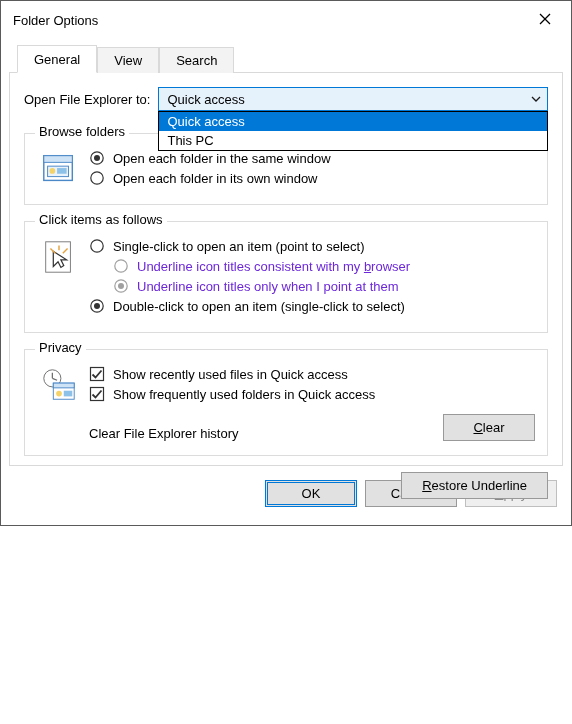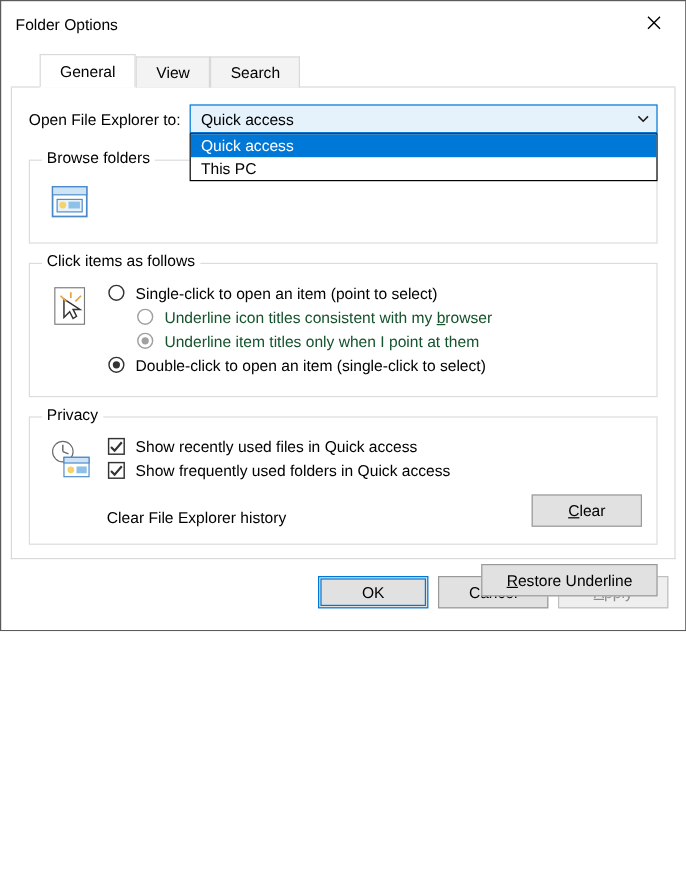--- a/index.html
+++ b/index.html
@@ -67,21 +67,20 @@
     font-size: 13px;
     position: relative;
     cursor: default;
   }
   .tab.active {
     background: #fff;
     border-bottom: 1px solid #fff;
     margin-top: 0;
     padding-top: 6px;
     z-index: 2;
-    margin-left: 16px;
   }
   .tab:not(.active) { z-index: 1; }
 
   .tab-panel {
     border: 1px solid #d9d9d9;
     border-top: none;
     margin: 0 8px;
     padding: 14px 14px 18px 14px;
     flex: 1;
     position: relative;
@@ -164,21 +163,21 @@
   }
 
   .radio-row, .check-row {
     display: flex;
     align-items: center;
     gap: 8px;
     margin: 4px 0;
     font-size: 13px;
   }
   .radio-row.indent { margin-left: 24px; }
-  .radio-row.disabled { color: #14532d; }
+  .radio-row.disabled { color: #6d28d9; }
   .radio-row.disabled .radio circle.outer { stroke: #a0a0a0; }
   .radio, .check {
     width: 16px; height: 16px; flex: 0 0 16px;
   }
   .radio svg, .check svg { width: 16px; height: 16px; display: block; }
 
   .u { text-decoration: underline; }
 
   .privacy-action {
     display: flex;
@@ -280,20 +279,39 @@
       <div class="group-body">
         <div class="group-icon">
           <svg class="ico-placeholder" viewBox="0 0 40 40">
             <rect x="4" y="6" width="30" height="26" fill="#fff" stroke="#4a88c7" stroke-width="1.5"></rect>
             <rect x="4" y="6" width="30" height="7" fill="#cfe3f7" stroke="#4a88c7"></rect>
             <rect x="8" y="17" width="22" height="11" fill="#e8f2fb" stroke="#4a88c7"></rect>
             <circle cx="13" cy="22" r="3" fill="#f5d36b"></circle>
             <rect x="18" y="19" width="10" height="6" fill="#8ec1e8"></rect>
           </svg>
         </div>
+        <div class="group-controls">
+          <div class="radio-row">
+            <span class="radio">
+              <svg viewBox="0 0 16 16">
+                  <circle class="outer" cx="8" cy="8" r="6.2" fill="#fff" stroke="#333" stroke-width="1.2"></circle>
+                  <circle cx="8" cy="8" r="3" fill="#333"></circle>
+                </svg>
+            </span>
+            <span>Open each folder in the same window</span>
+          </div>
+          <div class="radio-row">
+            <span class="radio">
+              <svg viewBox="0 0 16 16">
+                  <circle class="outer" cx="8" cy="8" r="6.2" fill="#fff" stroke="#333" stroke-width="1.2"></circle>
+                </svg>
+            </span>
+            <span>Open each folder in its own window</span>
+          </div>
+        </div>
       </div>
     </div>
 
     <div class="fset">
       <div class="legend">Click items as follows</div>
       <div class="group-body">
         <div class="group-icon">
           <svg class="ico-placeholder" viewBox="0 0 40 40">
             <rect x="6" y="4" width="26" height="32" fill="#fff" stroke="#7a7a7a"></rect>
             <polygon points="14,14 14,30 19,25 22,31 25,29 22,23 28,23" fill="#fff" stroke="#333" stroke-width="1.3"></polygon>
@@ -321,21 +339,21 @@
               <span>Underline icon titles consistent with my </span><span class="u">b</span><span>rowser</span>
             </span>
           </div>
           <div class="radio-row indent disabled">
             <span class="radio">
               <svg viewBox="0 0 16 16">
                   <circle class="outer" cx="8" cy="8" r="6.2" fill="#fff" stroke="#a0a0a0" stroke-width="1.2"></circle>
                   <circle cx="8" cy="8" r="3" fill="#a0a0a0"></circle>
                 </svg>
             </span>
-            <span>Underline item titles only when I point at them</span>
+            <span>Underline icon titles only when I point at them</span>
           </div>
           <div class="radio-row">
             <span class="radio">
               <svg viewBox="0 0 16 16">
                   <circle class="outer" cx="8" cy="8" r="6.2" fill="#fff" stroke="#333" stroke-width="1.2"></circle>
                   <circle cx="8" cy="8" r="3" fill="#333"></circle>
                 </svg>
             </span>
             <span>Double-click to open an item (single-click to select)</span>
           </div>

